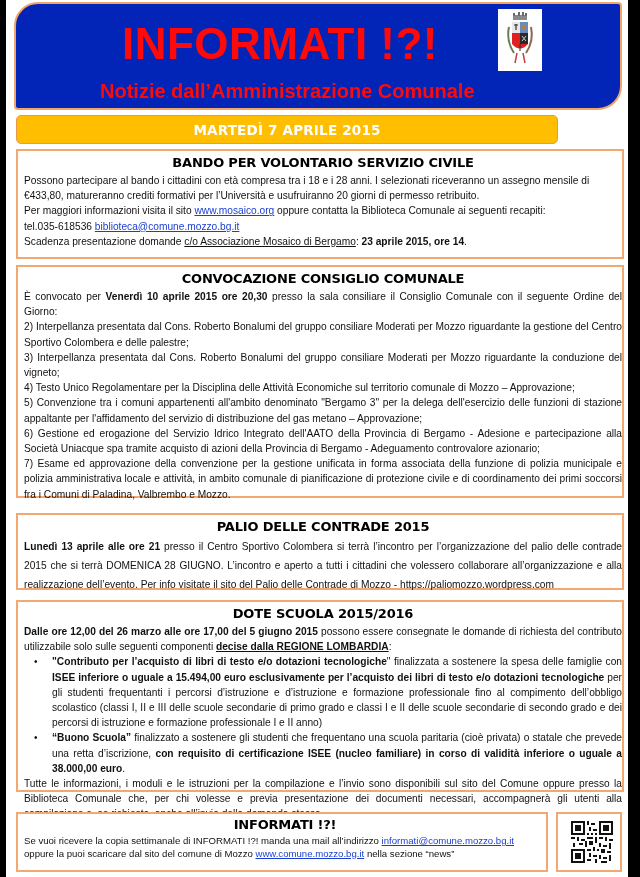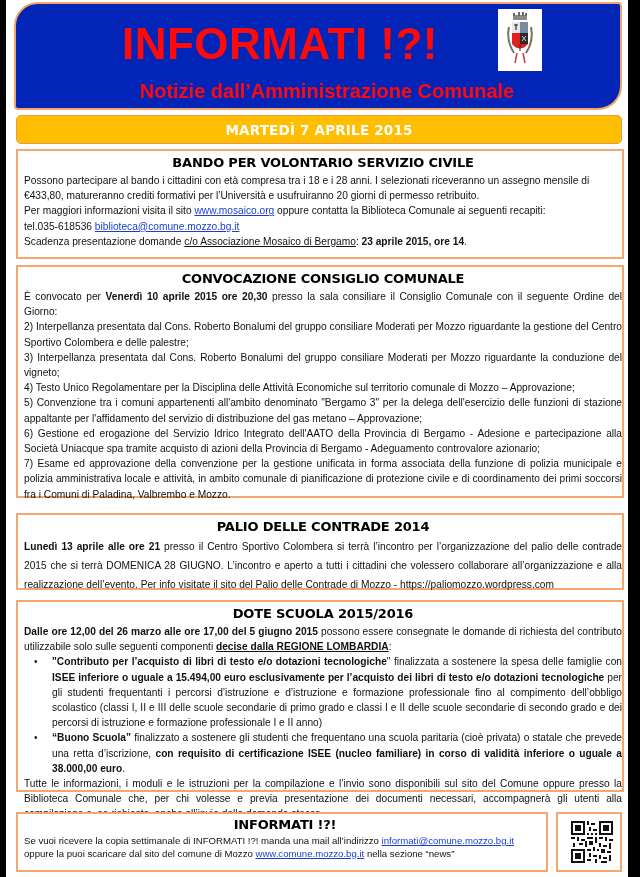--- a/index.html
+++ b/index.html
@@ -19,29 +19,29 @@
     .header-title {
       position: absolute; left: 84px; top: 18px; width: 360px;
       font-family: "Liberation Sans", sans-serif;
       font-weight: bold; font-size: 44px; line-height: 44px;
       color: #ff0a0a; letter-spacing: 0.5px;
       text-align: center;
     }
     .header-subtitle {
       position: absolute; left: 84px; top: 76px; width: 454px;
       font-weight: bold; font-size: 20px; line-height: 22px;
-      color: #ff0a0a; white-space: nowrap; text-align: center;
+      color: #ff0a0a; white-space: nowrap;
     }
     .logo {
       position: absolute; left: 482px; top: 5px; width: 44px; height: 62px;
       background: #fff;
     }
     
     .datebar {
-      position: absolute; left: 10px; top: 115px; width: 606px; height: 29px;
+      position: absolute; left: 10px; top: 115px; width: 542px; height: 29px;
       background: #ffbf00;
       border: 1px solid #e89a4a;
       border-radius: 5px;
       text-align: center;
       color: #fff; font-weight: bold; font-size: 13.5px; line-height: 28px;
       font-family: "DejaVu Sans", sans-serif;
       letter-spacing: 0.2px;
     }
     
     .box {
@@ -142,21 +142,21 @@
     </p>
     <p>2) Interpellanza presentata dal Cons. Roberto Bonalumi del gruppo consiliare Moderati per Mozzo riguardante la gestione del Centro Sportivo Colombera e delle palestre;</p>
     <p>3) Interpellanza presentata dal Cons. Roberto Bonalumi del gruppo consiliare Moderati per Mozzo riguardante la conduzione del vigneto;</p>
     <p>4) Testo Unico Regolamentare per la Disciplina delle Attività Economiche sul territorio comunale di Mozzo – Approvazione;</p>
     <p>5) Convenzione tra i comuni appartenenti all'ambito denominato "Bergamo 3" per la delega dell'esercizio delle funzioni di stazione appaltante per l'affidamento del servizio di distribuzione del gas metano – Approvazione;</p>
     <p>6) Gestione ed erogazione del Servizio Idrico Integrato dell'AATO della Provincia di Bergamo - Adesione e partecipazione alla Società Uniacque spa tramite acquisto di azioni della Provincia di Bergamo - Adeguamento controvalore azionario;</p>
     <p>7) Esame ed approvazione della convenzione per la gestione unificata in forma associata della funzione di polizia municipale e polizia amministrativa locale e attività, in ambito comunale di pianificazione di protezione civile e di coordinamento dei primi soccorsi fra i Comuni di Paladina, Valbrembo e Mozzo.</p>
   </div>
 
   <div class="box box3 justify">
-    <h2>PALIO DELLE CONTRADE 2014</h2>
+    <h2>PALIO DELLE CONTRADE 2015</h2>
     <p>
       <span class="b">Lunedì 13 aprile alle ore 21</span><span> presso il Centro Sportivo Colombera si terrà l’incontro per l’organizzazione del palio delle contrade 2015 che si terrà DOMENICA 28 GIUGNO. L’incontro e aperto a tutti i cittadini che volessero collaborare all’organizzazione e alla realizzazione dell’evento. Per info visitate il sito del Palio delle Contrade di Mozzo - https://paliomozzo.wordpress.com</span>
     </p>
   </div>
 
   <div class="box box4 justify">
     <h2>DOTE SCUOLA 2015/2016</h2>
     <p>
       <span class="b">Dalle ore 12,00 del 26 marzo alle ore 17,00 del 5 giugno 2015</span><span> possono essere consegnate le domande di richiesta del contributo utilizzabile solo sulle seguenti componenti </span><span class="b u">decise dalla REGIONE LOMBARDIA</span><span>:</span>
     </p>

